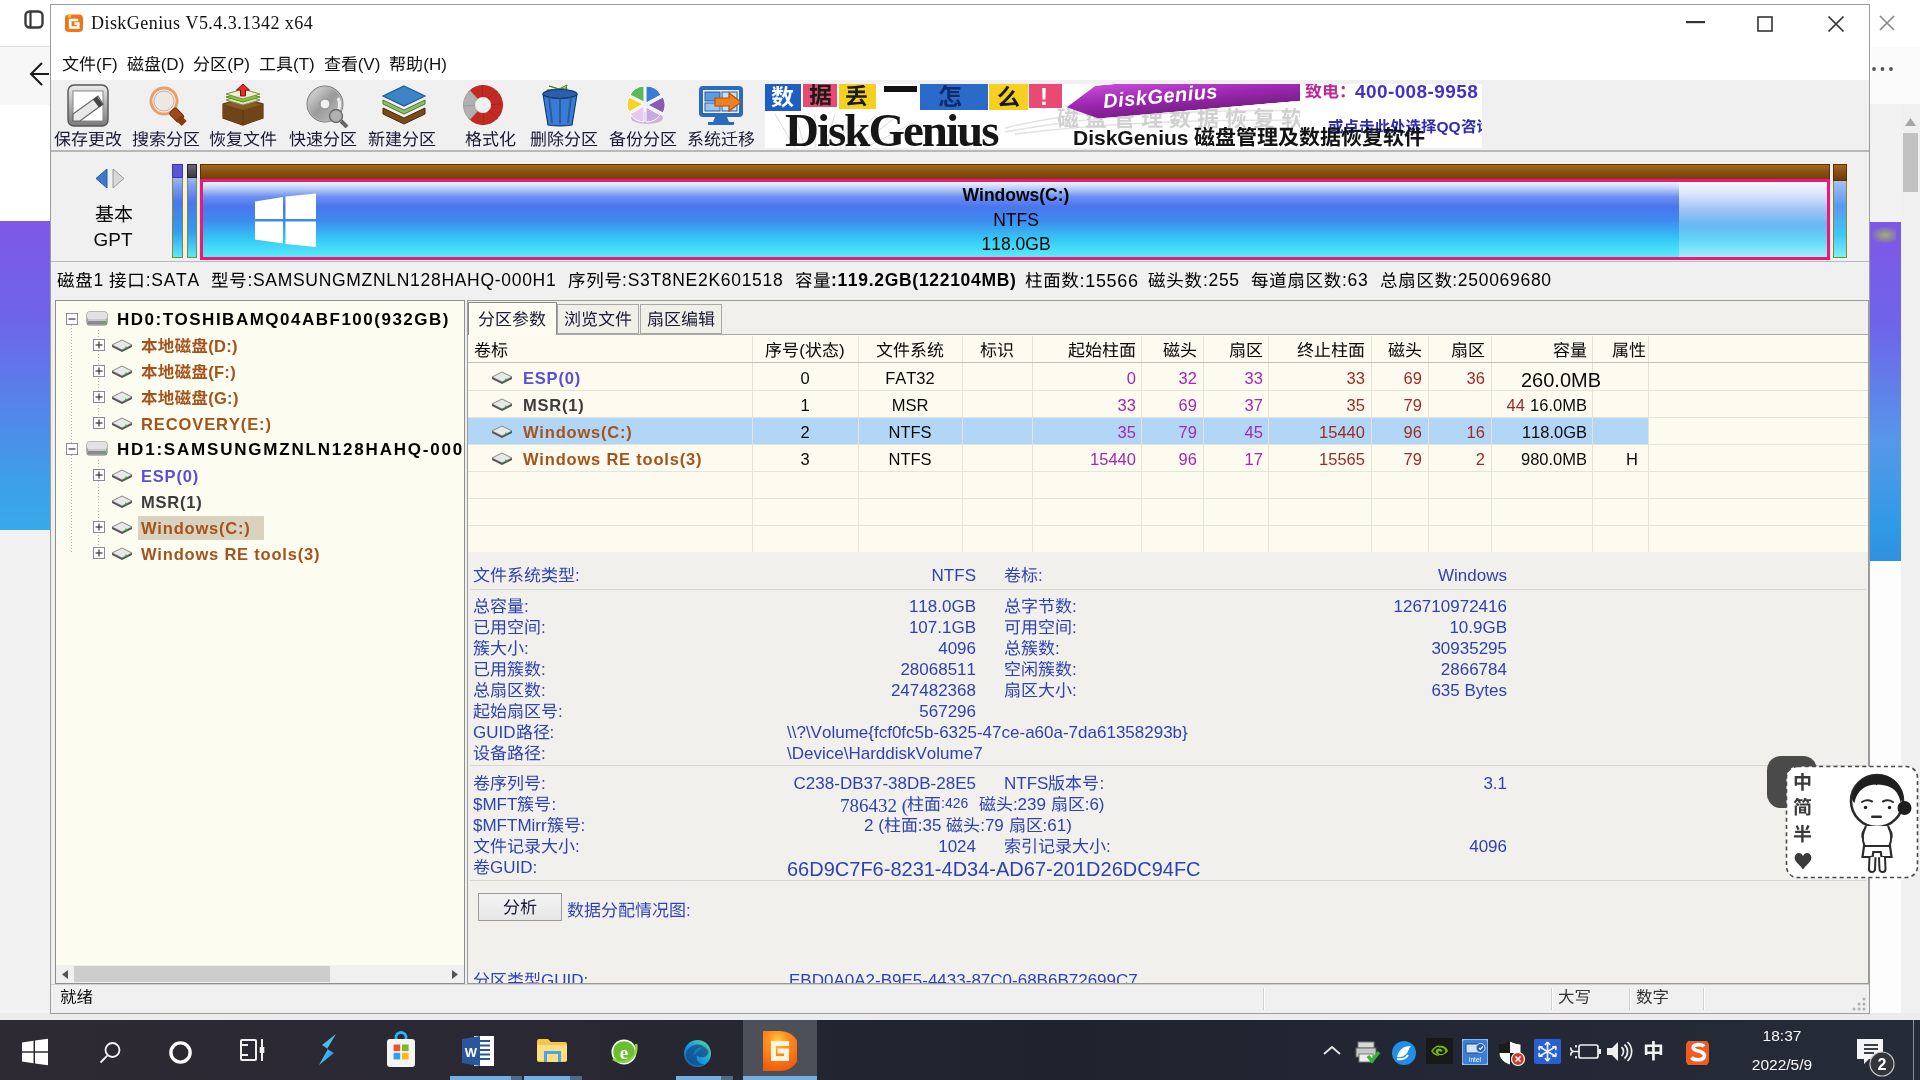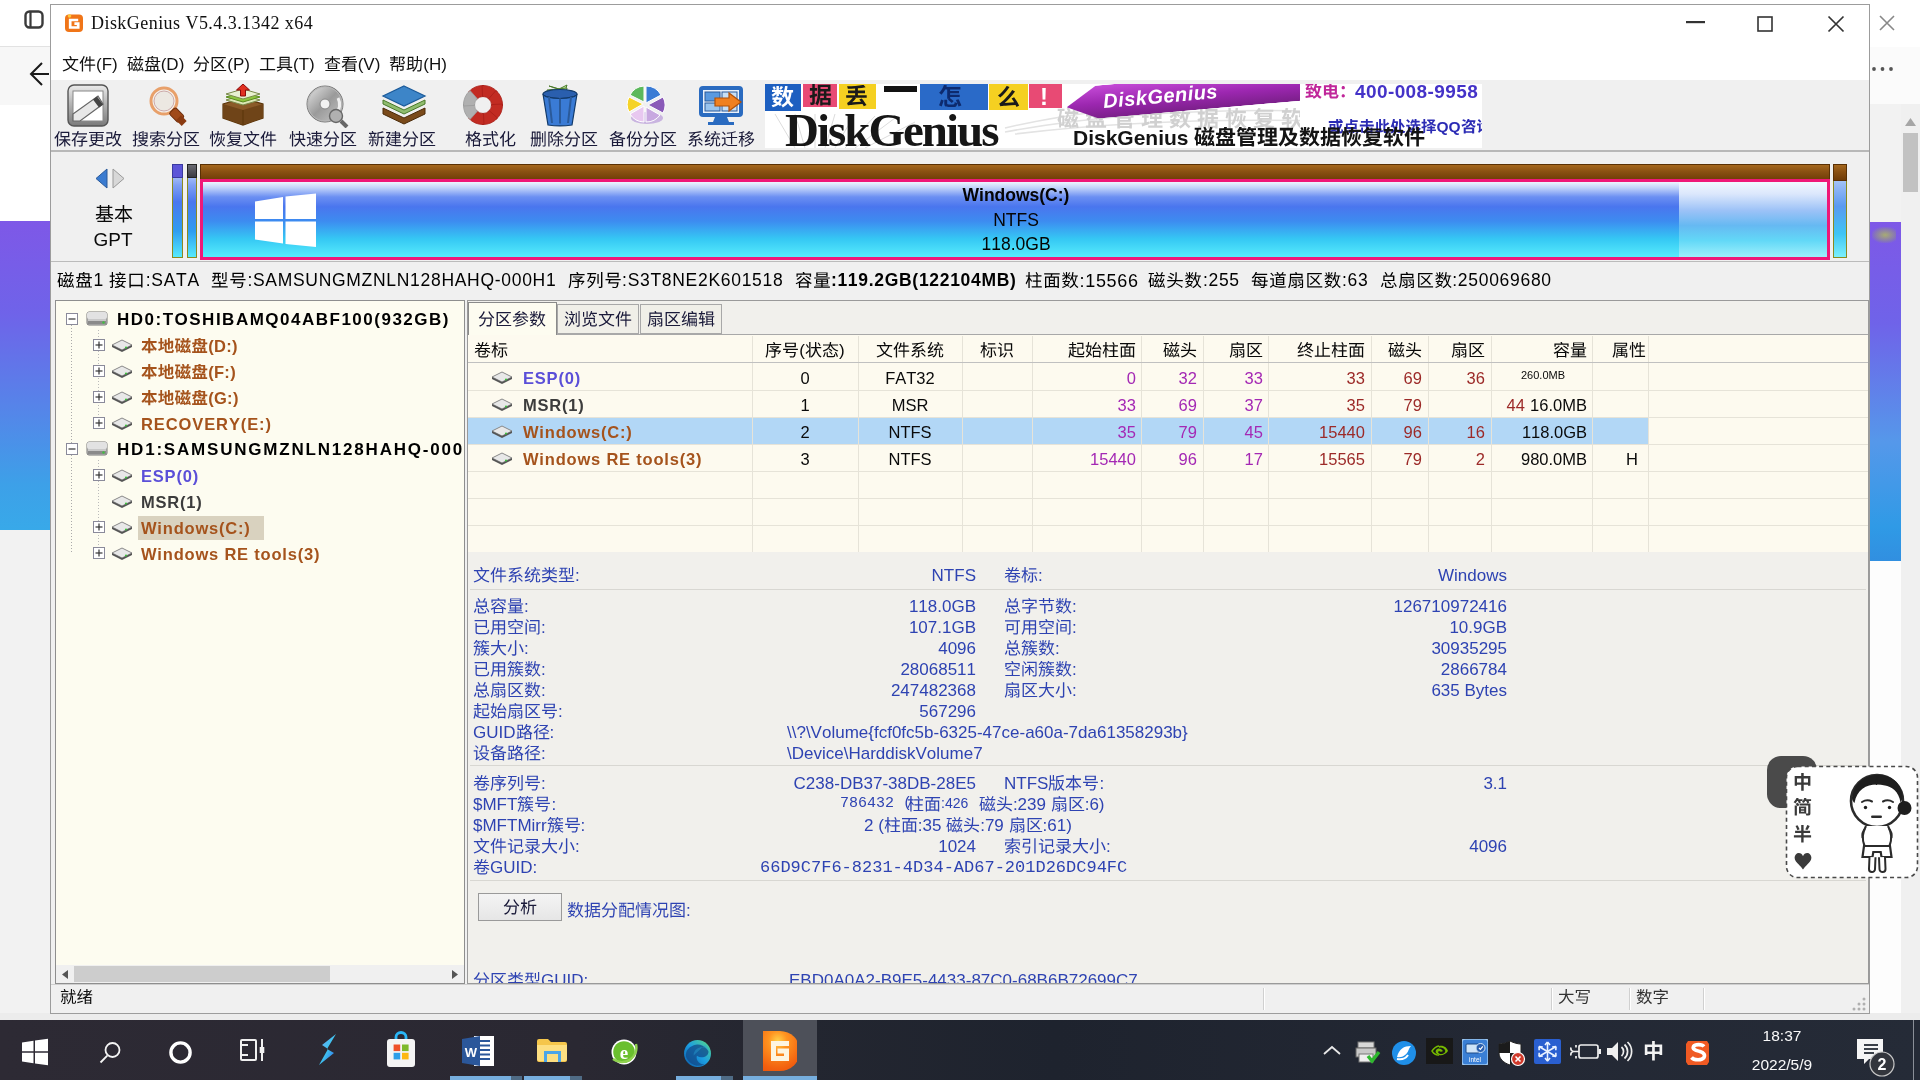--- a/index.html
+++ b/index.html
@@ -683,21 +683,21 @@
   </svg>
 <div class="t" style="left:523px;top:369.5px;font-size:16.5px;font-weight:700;color:#5b4fd8;font-family:'Liberation Sans',sans-serif;letter-spacing:0.8px;">ESP(0)</div>
 <div class="t" style="left:800.4px;top:369.5px;font-size:16.5px;font-weight:400;color:#0a0a0a;font-family:'Liberation Sans',sans-serif;">0</div>
 <div class="t" style="left:885.2px;top:369.5px;font-size:16.5px;font-weight:400;color:#0a0a0a;font-family:'Liberation Sans',sans-serif;">FAT32</div>
 <div class="t" style="left:1126.8px;top:369.5px;font-size:16.5px;font-weight:400;color:#a428b4;font-family:'Liberation Sans',sans-serif;">0</div>
 <div class="t" style="left:1178.6px;top:369.5px;font-size:16.5px;font-weight:400;color:#a428b4;font-family:'Liberation Sans',sans-serif;">32</div>
 <div class="t" style="left:1244.6px;top:369.5px;font-size:16.5px;font-weight:400;color:#a428b4;font-family:'Liberation Sans',sans-serif;">33</div>
 <div class="t" style="left:1346.6px;top:369.5px;font-size:16.5px;font-weight:400;color:#9c2a28;font-family:'Liberation Sans',sans-serif;">33</div>
 <div class="t" style="left:1403.6px;top:369.5px;font-size:16.5px;font-weight:400;color:#9c2a28;font-family:'Liberation Sans',sans-serif;">69</div>
 <div class="t" style="left:1466.6px;top:369.5px;font-size:16.5px;font-weight:400;color:#9c2a28;font-family:'Liberation Sans',sans-serif;">36</div>
-<div class="t" style="left:1521.0px;top:369.5px;font-size:11px;font-weight:400;color:#0a0a0a;font-family:'Liberation Sans',sans-serif;">260.0MB</div>
+<div class="t" style="left:1521.0px;top:369.5px;font-size:20px;font-weight:400;color:#0a0a0a;font-family:'Liberation Sans',sans-serif;">260.0MB</div>
 <svg class="ab" style="left:490px;top:397.0px" width="24" height="14">
 <path d="M2 7 L12 2 L22 7 L12 12 Z" fill="#e8e8e8" stroke="#888"></path>
 <path d="M2 7 L12 12 L22 7 L22 9 L12 14 L2 9 Z" fill="#555"></path>
 <circle cx="16" cy="9.5" r="1.1" fill="#3fbf3f"></circle>
   </svg>
 <div class="t" style="left:523px;top:396.5px;font-size:16.5px;font-weight:700;color:#3c3c3c;font-family:'Liberation Sans',sans-serif;letter-spacing:0.8px;">MSR(1)</div>
 <div class="t" style="left:800.4px;top:396.5px;font-size:16.5px;font-weight:400;color:#0a0a0a;font-family:'Liberation Sans',sans-serif;">1</div>
 <div class="t" style="left:891.7px;top:396.5px;font-size:16.5px;font-weight:400;color:#0a0a0a;font-family:'Liberation Sans',sans-serif;">MSR</div>
 <div class="t" style="left:1117.6px;top:396.5px;font-size:16.5px;font-weight:400;color:#a428b4;font-family:'Liberation Sans',sans-serif;">33</div>
 <div class="t" style="left:1178.6px;top:396.5px;font-size:16.5px;font-weight:400;color:#a428b4;font-family:'Liberation Sans',sans-serif;">69</div>
@@ -824,21 +824,21 @@
 <svg class="ab" style="left:1048.4px;top:774.7px;" width="52" height="19">
     <path d="M1.8 0.3L1.8 7.1C1.8 9.7 1.6 12.7 0.5 14.9C0.8 15.1 1.2 15.5 1.4 15.7C2.4 13.9 2.8 11.7 2.9 9.5L5.3 9.5L5.3 15.6L6.4 15.6L6.4 8.3L2.9 8.3L3 7.1L3 5.8L7.5 5.8L7.5 4.7L6 4.7L6 0L4.8 0L4.8 4.7L3 4.7L3 0.3ZM14.5 6.1C14.1 8.1 13.5 9.7 12.6 11.1C11.8 9.7 11.2 8 10.8 6.1ZM8.2 1.2L8.2 7C8.2 9.6 8.1 12.8 6.7 15C7.1 15.2 7.5 15.5 7.8 15.7C9.2 13.3 9.4 9.9 9.4 7L9.4 6.1L9.8 6.1C10.2 8.4 10.9 10.4 11.9 12.1C11 13.2 9.9 14.1 8.7 14.6C9 14.9 9.3 15.4 9.5 15.7C10.7 15.1 11.7 14.2 12.6 13.2C13.4 14.2 14.4 15.1 15.5 15.7C15.7 15.4 16.1 14.9 16.4 14.7C15.2 14.1 14.2 13.3 13.4 12.2C14.6 10.4 15.4 8.1 15.8 5.1L15.1 4.9L14.9 5L9.4 5L9.4 2.2C11.8 2 14.3 1.7 16.1 1.2L15.3 0.1C13.6 0.6 10.7 1 8.2 1.2ZM24.8 0L24.8 3.6L18.1 3.6L18.1 4.9L23.2 4.9C22 7.8 19.9 10.5 17.6 11.9C17.9 12.2 18.4 12.6 18.6 12.9C21 11.3 23.2 8.2 24.5 4.9L24.8 4.9L24.8 11.2L20.8 11.2L20.8 12.5L24.8 12.5L24.8 15.6L26.2 15.6L26.2 12.5L30.1 12.5L30.1 11.2L26.2 11.2L26.2 4.9L26.4 4.9C27.7 8.2 29.9 11.3 32.4 12.9C32.6 12.5 33.1 12.1 33.4 11.8C31 10.4 28.9 7.8 27.7 4.9L32.9 4.9L32.9 3.6L26.2 3.6L26.2 0ZM38.4 1.8L46.5 1.8L46.5 4.1L38.4 4.1ZM37.1 0.7L37.1 5.3L47.9 5.3L47.9 0.7ZM35.1 6.8L35.1 8L38.6 8C38.2 9 37.8 10.2 37.5 11L46.4 11C46 13 45.7 14 45.3 14.3C45.1 14.4 44.9 14.4 44.5 14.4C44 14.4 42.7 14.4 41.5 14.3C41.8 14.7 42 15.2 42 15.5C43.2 15.6 44.3 15.6 44.9 15.6C45.5 15.6 45.9 15.5 46.3 15.1C47 14.6 47.4 13.3 47.8 10.5C47.8 10.3 47.9 9.9 47.9 9.9L39.4 9.9L40 8L49.9 8L49.9 6.8Z" fill="#2e43b2"></path>
   </svg>
 <div class="t" style="left:1099.4px;top:774.6px;font-size:17px;font-weight:400;color:#2e43b2;font-family:'Liberation Sans',sans-serif;">:</div>
 <div class="t" style="left:1483.4px;top:774.6px;font-size:17px;font-weight:400;color:#2e43b2;font-family:'Liberation Sans',sans-serif;">3.1</div>
 <div class="t" style="left:473px;top:795.6px;font-size:17px;font-weight:400;color:#2e43b2;font-family:'Liberation Sans',sans-serif;">$MFT</div>
 <svg class="ab" style="left:517.4px;top:795.7px;" width="35" height="19">
     <path d="M0.8 5.8L0.8 6.9L2.8 6.9C2.7 10.2 2.4 13.2 0.5 14.9C0.8 15 1.2 15.4 1.4 15.7C2.9 14.3 3.5 12.1 3.8 9.6L5.7 9.6C5.6 12.9 5.5 14.1 5.2 14.4C5.1 14.5 5 14.6 4.8 14.6C4.6 14.6 4.1 14.6 3.5 14.5C3.6 14.8 3.8 15.3 3.8 15.6C4.4 15.6 5 15.6 5.4 15.6C5.8 15.6 6 15.4 6.3 15.1C6.7 14.6 6.8 13.2 6.9 9.1C6.9 8.9 6.9 8.5 6.9 8.5L3.9 8.5L4 6.9L7.4 6.9L7.4 5.8L4.1 5.8L5.2 5.5C5.1 4.9 4.7 4.1 4.3 3.5L3.2 3.8C3.6 4.4 4 5.3 4.1 5.8ZM3.2 -0.1C2.6 1.2 1.7 2.5 0.6 3.4C0.9 3.6 1.4 3.9 1.6 4.1C2.2 3.6 2.7 3 3.2 2.3L4.5 2.3C5 3 5.5 3.8 5.7 4.3L6.8 3.9C6.6 3.5 6.2 2.9 5.8 2.3L8.5 2.3L8.5 1.3L3.8 1.3C4 1 4.2 0.6 4.4 0.2ZM10.1 -0.1C9.6 1.3 8.8 2.5 7.7 3.4C8 3.5 8.6 3.8 8.8 4C9.3 3.6 9.8 3 10.2 2.3L11.4 2.3C11.9 2.9 12.5 3.7 12.7 4.2L13.8 3.8C13.6 3.3 13.2 2.8 12.8 2.3L16 2.3L16 1.3L10.8 1.3C11 1 11.2 0.6 11.3 0.2ZM9.9 6.6C9.5 7.8 8.8 9 8 9.9C8.3 10 8.7 10.4 8.9 10.5C9.3 10.1 9.6 9.6 10 9L11.3 9L11.3 10.4L11.3 10.7L7.7 10.7L7.7 11.7L11.1 11.7C10.7 12.8 9.8 14 7.4 14.8C7.7 15 8 15.4 8.2 15.7C10.4 14.8 11.5 13.7 12 12.6C12.8 14.1 14 15.2 15.7 15.7C15.9 15.4 16.2 14.9 16.5 14.7C14.7 14.2 13.5 13.2 12.8 11.7L16 11.7L16 10.7L12.5 10.7L12.5 10.4L12.5 9L15.7 9L15.7 8L10.5 8C10.7 7.6 10.8 7.2 10.9 6.9ZM9.2 3.8C8.8 5.3 7.9 6.7 7 7.7C7.3 7.8 7.7 8.2 8 8.4C8.4 7.8 8.9 7.1 9.3 6.4L16.1 6.4L16.1 5.3L9.9 5.3C10 4.9 10.2 4.5 10.4 4.1ZM21.4 1.8L29.5 1.8L29.5 4.1L21.4 4.1ZM20.1 0.7L20.1 5.3L30.9 5.3L30.9 0.7ZM18.1 6.8L18.1 8L21.6 8C21.2 9 20.8 10.2 20.5 11L29.4 11C29 13 28.7 14 28.3 14.3C28.1 14.4 27.9 14.4 27.5 14.4C27 14.4 25.7 14.4 24.5 14.3C24.8 14.7 25 15.2 25 15.5C26.2 15.6 27.3 15.6 27.9 15.6C28.5 15.6 28.9 15.5 29.3 15.1C30 14.6 30.4 13.3 30.8 10.5C30.8 10.3 30.9 9.9 30.9 9.9L22.4 9.9L23 8L32.9 8L32.9 6.8Z" fill="#2e43b2"></path>
   </svg>
 <div class="t" style="left:551.4px;top:795.6px;font-size:17px;font-weight:400;color:#2e43b2;font-family:'Liberation Sans',sans-serif;">:</div>
-<div class="t" style="left:840px;top:795.6px;font-size:15px;font-weight:400;color:#2e43b2;font-family:Liberation Mono, monospace;">786432 (</div>
+<div class="t" style="left:840px;top:795.6px;font-size:19px;font-weight:400;color:#2e43b2;font-family:Liberation Serif, serif;">786432 (</div>
 <svg class="ab" style="left:907.1px;top:795.7px;" width="35" height="19">
     <path d="M10.3 0.4C10.8 1.3 11.3 2.4 11.5 3.1L12.7 2.7C12.5 2 11.9 0.9 11.4 0ZM3.3 0L3.3 3.3L0.9 3.3L0.9 4.5L3.3 4.5C2.8 6.8 1.7 9.5 0.6 10.9C0.8 11.2 1.1 11.8 1.3 12.2C2 11.1 2.8 9.3 3.3 7.5L3.3 15.6L4.6 15.6L4.6 7C5.2 7.9 5.8 9 6.1 9.6L6.9 8.6C6.6 8.1 5.2 6.2 4.6 5.4L4.6 4.5L6.7 4.5L6.7 3.3L4.6 3.3L4.6 0ZM7.4 8.3L7.4 9.5L10.9 9.5L10.9 13.9L6.5 13.9L6.5 15.1L16.3 15.1L16.3 13.9L12.3 13.9L12.3 9.5L15.6 9.5L15.6 8.3L12.3 8.3L12.3 4.4L16 4.4L16 3.2L7.1 3.2L7.1 4.4L10.9 4.4L10.9 8.3ZM23.6 8.6L27.2 8.6L27.2 10.5L23.6 10.5ZM23.6 7.6L23.6 5.7L27.2 5.7L27.2 7.6ZM23.6 11.6L27.2 11.6L27.2 13.5L23.6 13.5ZM18 1.1L18 2.3L24.5 2.3C24.4 3 24.2 3.8 24.1 4.5L18.8 4.5L18.8 15.6L20 15.6L20 14.7L30.9 14.7L30.9 15.6L32.2 15.6L32.2 4.5L25.4 4.5L26 2.3L33.1 2.3L33.1 1.1ZM20 13.5L20 5.7L22.4 5.7L22.4 13.5ZM30.9 13.5L28.4 13.5L28.4 5.7L30.9 5.7Z" fill="#2e43b2"></path>
   </svg>
 <div class="t" style="left:941.1px;top:795.6px;font-size:14px;font-weight:400;color:#2e43b2;font-family:'Liberation Sans',sans-serif;">:426 </div>
 <svg class="ab" style="left:978.9px;top:795.7px;" width="35" height="19">
     <path d="M0.7 1L0.7 2L2.6 2C2.2 4.9 1.6 7.6 0.4 9.5C0.6 9.7 1 10.4 1 10.6C1.3 10.2 1.6 9.7 1.9 9.1L1.9 14.9L2.9 14.9L2.9 13.5L5.6 13.5L5.6 6.1L2.9 6.1C3.2 4.8 3.5 3.4 3.7 2L5.8 2L5.8 1ZM2.9 7.1L4.5 7.1L4.5 12.4L2.9 12.4ZM13.4 0C13.1 0.9 12.5 2.2 12 3.1L9.1 3.1L10.1 2.6C9.8 1.9 9.2 0.8 8.7 0.1L7.7 0.5C8.2 1.3 8.7 2.3 9 3.1L6.1 3.1L6.1 4.2L16.3 4.2L16.3 3.1L13.2 3.1C13.7 2.3 14.2 1.3 14.6 0.4ZM6 14.9C6.3 14.8 6.8 14.6 9.8 14.2C9.9 14.6 10 15 10 15.4L10.9 15.2C10.8 14.1 10.4 12.4 9.9 11.1L9 11.3C9.2 11.9 9.4 12.5 9.6 13.2L7.3 13.5C8.6 11.6 10 9.2 11 6.8L9.9 6.4C9.7 7 9.4 7.7 9.1 8.4L7.3 8.5C8 7.5 8.6 6.1 9.1 4.9L8 4.4C7.6 5.9 6.8 7.6 6.5 8C6.3 8.4 6.1 8.7 5.8 8.8C6 9 6.2 9.6 6.2 9.8C6.5 9.7 6.8 9.6 8.6 9.5C7.8 10.9 7.1 12.1 6.8 12.5C6.3 13.2 6 13.8 5.6 13.8C5.8 14.1 6 14.7 6 14.9ZM11.2 14.9C11.5 14.7 12 14.6 15.2 14.1C15.4 14.6 15.5 15 15.5 15.3L16.5 15.1C16.3 14 15.8 12.3 15.2 11L14.3 11.3C14.5 11.8 14.8 12.5 15 13.1L12.5 13.5C13.7 11.6 15 9.1 15.9 6.7L14.8 6.3C14.6 7 14.3 7.7 14 8.4L12.2 8.5C12.8 7.5 13.4 6.1 13.8 4.8L12.7 4.4C12.4 5.9 11.6 7.5 11.4 7.9C11.2 8.3 11 8.6 10.8 8.7C10.9 9 11.1 9.6 11.2 9.8C11.4 9.7 11.7 9.6 13.5 9.4C12.9 10.8 12.2 12 12 12.4C11.5 13.2 11.2 13.7 10.8 13.8C11 14.1 11.2 14.6 11.2 14.9L11.2 14.8ZM26.1 11.5C28.4 12.6 30.8 14.1 32.2 15.4L33 14.4C31.6 13.2 29.2 11.7 26.8 10.6ZM20.3 1.7C21.6 2.2 23.3 3.1 24.1 3.8L24.9 2.7C24 2.1 22.3 1.2 21 0.8ZM18.7 4.8C20.1 5.3 21.8 6.3 22.6 7L23.4 5.9C22.6 5.3 20.9 4.4 19.5 3.9ZM18 7.8L18 9L25.2 9C24.3 11.6 22.3 13.4 18 14.5C18.2 14.8 18.6 15.3 18.7 15.6C23.5 14.3 25.6 12.1 26.6 9L33.1 9L33.1 7.8L26.9 7.8C27.3 5.6 27.3 3 27.3 0.2L26 0.2C26 3.1 26 5.7 25.5 7.8Z" fill="#2e43b2"></path>
   </svg>
 <div class="t" style="left:1012.9px;top:795.6px;font-size:17px;font-weight:400;color:#2e43b2;font-family:'Liberation Sans',sans-serif;">:239 </div>
 <svg class="ab" style="left:1050.7px;top:795.7px;" width="35" height="19">
     <path d="M4.5 9.2C5.1 9.9 5.8 10.9 6.2 11.5L7.2 10.9C6.8 10.4 6 9.4 5.4 8.8ZM10.4 9.2C11 9.9 11.8 10.8 12.2 11.4L13.1 10.8C12.7 10.3 11.9 9.4 11.3 8.7ZM3.6 13L4 14C5.1 13.6 6.5 13 7.9 12.4L7.9 14.3C7.9 14.5 7.8 14.6 7.6 14.6C7.4 14.6 6.7 14.6 6 14.6C6.1 14.9 6.3 15.3 6.3 15.6C7.4 15.6 8.1 15.6 8.5 15.4C8.9 15.2 9.1 14.9 9.1 14.3L9.1 7.2L4.1 7.2L4.1 8.2L7.9 8.2L7.9 11.4C6.3 12 4.7 12.6 3.6 13ZM9.6 12.9L10.1 14L14.1 12.3L14.1 14.3C14.1 14.5 14 14.6 13.8 14.6C13.6 14.6 12.9 14.6 12 14.6C12.2 14.8 12.4 15.3 12.4 15.6C13.5 15.6 14.3 15.6 14.7 15.4C15.2 15.2 15.3 14.9 15.3 14.3L15.3 7.2L9.8 7.2L9.8 8.2L14.1 8.2L14.1 11.2C12.4 11.9 10.8 12.5 9.6 12.9ZM7.4 0.4C7.6 0.7 7.8 1.2 8 1.6L2.4 1.6L2.4 5.7C2.4 8.4 2.2 12.3 0.7 15.1C1 15.2 1.5 15.5 1.8 15.7C3.3 12.9 3.6 8.9 3.6 6L14.8 6L14.8 1.6L9.5 1.6C9.2 1.1 8.9 0.5 8.6 -0.1ZM3.6 2.8L13.5 2.8L13.5 4.9L3.6 4.9ZM32.8 0.9L18.6 0.9L18.6 15.1L33.2 15.1L33.2 13.9L19.9 13.9L19.9 2.2L32.8 2.2ZM21.4 4.3C22.7 5.4 24.2 6.7 25.6 8C24.1 9.5 22.5 10.8 20.8 11.7C21.1 12 21.6 12.5 21.9 12.7C23.5 11.7 25 10.4 26.5 8.9C28 10.3 29.3 11.6 30.1 12.7L31.2 11.8C30.2 10.7 28.9 9.3 27.4 7.9C28.6 6.5 29.7 5 30.6 3.5L29.4 3C28.6 4.4 27.6 5.8 26.4 7.1C25.1 5.8 23.6 4.6 22.3 3.6Z" fill="#2e43b2"></path>
@@ -869,21 +869,21 @@
 <div class="t" style="left:938.2px;top:837.6px;font-size:17px;font-weight:400;color:#2e43b2;font-family:'Liberation Sans',sans-serif;">1024</div>
 <svg class="ab" style="left:1004px;top:837.7px;" width="103" height="19">
     <path d="M10.8 12.5C12.2 13.3 14 14.5 14.9 15.3L15.9 14.5C15 13.7 13.1 12.6 11.7 11.9ZM4.9 12C4 12.9 2.4 13.8 1 14.5C1.3 14.7 1.8 15.1 2 15.3C3.4 14.6 5 13.5 6.1 12.4ZM3.3 8.9C3.6 8.7 4 8.7 7.2 8.5C5.8 9.1 4.6 9.7 4 9.9C3 10.3 2.3 10.5 1.7 10.6C1.9 10.9 2 11.5 2.1 11.7C2.5 11.5 3.2 11.5 8.1 11.1L8.1 14.1C8.1 14.3 8.1 14.4 7.8 14.4C7.5 14.4 6.6 14.4 5.6 14.4C5.8 14.7 6 15.2 6 15.6C7.3 15.6 8.1 15.6 8.7 15.4C9.2 15.2 9.4 14.8 9.4 14.1L9.4 11.1L13.5 10.8C14 11.3 14.4 11.8 14.7 12.1L15.7 11.5C14.9 10.5 13.4 9.1 12.2 8.1L11.3 8.7C11.7 9.1 12.2 9.5 12.7 9.9L5.3 10.3C7.7 9.4 10.1 8.3 12.4 6.9L11.4 6.1C10.7 6.6 9.9 7.1 9 7.5L5.3 7.7C6.4 7.2 7.6 6.5 8.7 5.7L8.2 5.3L14.7 5.3L14.7 7.4L15.9 7.4L15.9 4.2L9.2 4.2L9.2 2.6L15.7 2.6L15.7 1.5L9.2 1.5L9.2 0L7.8 0L7.8 1.5L1.3 1.5L1.3 2.6L7.8 2.6L7.8 4.2L1.1 4.2L1.1 7.4L2.3 7.4L2.3 5.3L7.4 5.3C6.2 6.2 4.7 7.1 4.2 7.3C3.7 7.5 3.3 7.7 3 7.7C3.1 8 3.2 8.6 3.3 8.9ZM30.3 0.2L30.3 15.6L31.6 15.6L31.6 0.2ZM19.4 4.6C19.2 6.2 18.8 8.3 18.5 9.6L24.9 9.6C24.7 12.5 24.4 13.8 24 14.1C23.8 14.2 23.6 14.3 23.3 14.3C22.9 14.3 21.7 14.3 20.6 14.2C20.9 14.5 21 15.1 21.1 15.5C22.2 15.5 23.2 15.6 23.8 15.5C24.4 15.5 24.8 15.4 25.1 15C25.7 14.4 26 12.9 26.3 9C26.3 8.9 26.3 8.4 26.3 8.4L20.1 8.4C20.2 7.6 20.4 6.7 20.5 5.8L26.2 5.8L26.2 0.7L18.8 0.7L18.8 1.9L25 1.9L25 4.6ZM36.1 1.2C37 2 38.2 3.2 38.8 3.9L39.7 3C39.1 2.3 37.9 1.2 37 0.4ZM37.4 15.3L37.4 15.3C37.6 15 38.1 14.6 40.9 12.6C40.8 12.4 40.6 11.8 40.5 11.5L38.8 12.7L38.8 5.3L34.8 5.3L34.8 6.6L37.5 6.6L37.5 12.7C37.5 13.5 37 14.1 36.7 14.3C36.9 14.6 37.3 15 37.4 15.3ZM41.1 1.2L41.1 2.5L47.9 2.5L47.9 6.8L41.4 6.8L41.4 13.3C41.4 15 42.1 15.4 44 15.4C44.4 15.4 47.4 15.4 47.9 15.4C49.7 15.4 50.2 14.6 50.4 11.8C50 11.8 49.4 11.5 49.1 11.3C49 13.7 48.9 14.2 47.8 14.2C47.1 14.2 44.6 14.2 44 14.2C43 14.2 42.8 14 42.8 13.3L42.8 8L47.9 8L47.9 8.9L49.1 8.9L49.1 1.2ZM53.3 8.9C54.4 9.5 55.7 10.5 56.4 11.1L57.3 10.2C56.6 9.6 55.2 8.7 54.1 8.1ZM53.3 1L53.3 2.1L63.6 2.1L63.5 3.7L53.8 3.7L53.8 4.9L63.4 4.9L63.3 6.4L52.1 6.4L52.1 7.6L58.8 7.6L58.8 10.7C56.4 11.7 53.8 12.7 52.2 13.4L52.8 14.5C54.5 13.8 56.7 12.8 58.8 11.9L58.8 14.2C58.8 14.5 58.8 14.6 58.5 14.6C58.2 14.6 57.3 14.6 56.3 14.6C56.4 14.9 56.6 15.4 56.7 15.7C58 15.7 58.9 15.7 59.4 15.5C60 15.3 60.1 15 60.1 14.3L60.1 10.3C61.6 12.5 63.7 14.1 66.4 15C66.5 14.6 66.9 14.1 67.2 13.9C65.4 13.4 63.8 12.5 62.5 11.3C63.6 10.6 64.8 9.7 65.9 8.8L64.8 8C64 8.8 62.7 9.8 61.7 10.5C61.1 9.8 60.5 8.9 60.1 8.1L60.1 7.6L67 7.6L67 6.4L64.7 6.4C64.8 4.7 64.9 2.6 65 1L64 0.9L63.8 1ZM75.8 0C75.8 1.4 75.8 3.1 75.6 4.9L69.1 4.9L69.1 6.2L75.4 6.2C74.7 9.4 73 12.7 68.7 14.6C69.1 14.8 69.5 15.3 69.7 15.6C73.8 13.7 75.7 10.4 76.5 7.2C77.8 11 80 14 83.3 15.6C83.6 15.2 84 14.7 84.3 14.4C81 13 78.8 9.9 77.6 6.2L84 6.2L84 4.9L76.9 4.9C77.2 3.1 77.2 1.4 77.2 0ZM92.9 0.2L92.9 13.9C92.9 14.2 92.8 14.3 92.4 14.3C92.1 14.3 90.8 14.4 89.6 14.3C89.8 14.7 90 15.3 90.1 15.6C91.7 15.7 92.8 15.6 93.4 15.4C94 15.2 94.3 14.8 94.3 13.9L94.3 0.2ZM97 4.6C98.4 7 99.8 10.2 100.2 12.2L101.6 11.7C101.2 9.6 99.7 6.5 98.2 4.1ZM88.4 4.2C88 6.5 87.1 9.5 85.5 11.3C85.9 11.4 86.5 11.7 86.8 11.9C88.3 10 89.3 7 89.9 4.5Z" fill="#2e43b2"></path>
   </svg>
 <div class="t" style="left:1106.0px;top:837.6px;font-size:17px;font-weight:400;color:#2e43b2;font-family:'Liberation Sans',sans-serif;">:</div>
 <div class="t" style="left:1469.2px;top:837.6px;font-size:17px;font-weight:400;color:#2e43b2;font-family:'Liberation Sans',sans-serif;">4096</div>
 <svg class="ab" style="left:473px;top:858.7px;" width="18" height="19">
     <path d="M5.1 8.8L4.8 8.8C5.4 8.2 6 7.6 6.5 7L10.4 7C10.8 7.6 11.3 8.2 11.9 8.8ZM12.4 0.4C12.1 1.1 11.4 2.2 10.9 2.9L8.8 2.9C9.1 2 9.4 1 9.5 0.1L8.2 -0.1C8.1 0.9 7.8 1.9 7.4 2.9L5.3 2.9L6.1 2.4C5.8 1.9 5.1 1 4.6 0.4L3.6 0.9C4.1 1.5 4.7 2.3 4.9 2.9L2.1 2.9L2.1 4L6.9 4C6.6 4.7 6.2 5.3 5.8 5.9L1.1 5.9L1.1 7L4.8 7C3.7 8.2 2.3 9.2 0.6 9.9C0.9 10.1 1.2 10.6 1.4 10.9C2.5 10.4 3.5 9.8 4.4 9.1L4.4 13.5C4.4 15.1 5 15.4 7.2 15.4C7.6 15.4 11.4 15.4 11.9 15.4C13.8 15.4 14.2 14.9 14.4 12.6C14.1 12.5 13.5 12.4 13.2 12.2C13.1 14 13 14.3 11.8 14.3C11 14.3 7.8 14.3 7.2 14.3C5.8 14.3 5.6 14.1 5.6 13.5L5.6 9.9L10.7 9.9C10.6 11 10.5 11.5 10.3 11.6C10.2 11.7 10.1 11.8 9.8 11.8C9.5 11.8 8.6 11.8 7.8 11.7C8 12 8.1 12.4 8.1 12.7C9 12.8 9.9 12.8 10.3 12.7C10.8 12.7 11.1 12.6 11.4 12.3C11.7 12 11.9 11.2 12 9.3L12.1 8.9C13.1 9.8 14.4 10.5 15.7 11C15.9 10.6 16.3 10.2 16.6 9.9C14.7 9.4 13 8.3 11.8 7L16 7L16 5.9L7.3 5.9C7.7 5.3 8 4.7 8.3 4L14.8 4L14.8 2.9L12.2 2.9C12.6 2.3 13.2 1.5 13.6 0.8Z" fill="#2e43b2"></path>
   </svg>
 <div class="t" style="left:490.0px;top:858.6px;font-size:17px;font-weight:400;color:#2e43b2;font-family:'Liberation Sans',sans-serif;">GUID:</div>
-<div class="t" style="left:760px;top:858.6px;font-size:17px;font-weight:400;color:#2e43b2;font-family:Liberation Mono, monospace;">66D9C7F6-8231-4D34-AD67-201D26DC94FC</div>
+<div class="t" style="left:787px;top:858.6px;font-size:20px;font-weight:400;color:#2e43b2;font-family:Liberation Sans, sans-serif;">66D9C7F6-8231-4D34-AD67-201D26DC94FC</div>
 <div class="ab" style="left:470px;top:880px;width:1396px;height:1px;background:#d8d7d2"></div>
 <div class="ab" style="left:478px;top:893px;width:84px;height:28px;background:linear-gradient(180deg,#f4f4f4,#e6e6e6);border:1px solid #9a9a9a"></div>
 <svg class="ab" style="left:503.0px;top:898.7px;" width="35" height="19">
     <path d="M11.4 0.3L10.3 0.8C11.5 3.3 13.5 6.1 15.3 7.6C15.6 7.3 16 6.8 16.3 6.5C14.6 5.2 12.5 2.6 11.4 0.3ZM5.5 0.3C4.5 2.9 2.8 5.3 0.7 6.8C1.1 7 1.6 7.5 1.8 7.8C2.3 7.4 2.7 7 3.2 6.5L3.2 7.7L6.5 7.7C6.1 10.6 5.1 13.3 1.1 14.6C1.4 14.9 1.7 15.4 1.9 15.7C6.2 14.1 7.3 11 7.8 7.7L12.4 7.7C12.2 11.9 12 13.6 11.6 14C11.4 14.2 11.2 14.2 10.8 14.2C10.4 14.2 9.4 14.2 8.3 14.1C8.5 14.5 8.7 15 8.7 15.4C9.8 15.5 10.8 15.5 11.4 15.5C12 15.4 12.4 15.3 12.7 14.9C13.3 14.2 13.5 12.3 13.8 7C13.8 6.9 13.8 6.4 13.8 6.4L3.3 6.4C4.7 4.9 6 2.9 6.9 0.7ZM25.2 1.9L25.2 7.1C25.2 9.5 25 12.7 23.5 15C23.8 15.1 24.3 15.4 24.5 15.6C26.2 13.2 26.4 9.7 26.4 7.1L26.4 7L29.5 7L29.5 15.6L30.8 15.6L30.8 7L33.3 7L33.3 5.8L26.4 5.8L26.4 2.8C28.5 2.4 30.7 1.8 32.3 1.2L31.2 0.2C29.8 0.8 27.4 1.5 25.2 1.9ZM20.6 0L20.6 3.6L18 3.6L18 4.9L20.4 4.9C19.9 7.2 18.7 9.9 17.5 11.3C17.8 11.6 18.1 12.1 18.2 12.5C19.1 11.3 19.9 9.5 20.6 7.6L20.6 15.6L21.8 15.6L21.8 7.3C22.4 8.2 23.1 9.3 23.3 9.9L24.2 8.9C23.8 8.4 22.4 6.5 21.8 5.7L21.8 4.9L24.3 4.9L24.3 3.6L21.8 3.6L21.8 0Z" fill="#1b1b3a"></path>
   </svg>
 <svg class="ab" style="left:567px;top:901.7px;" width="120" height="19">
     <path d="M7.5 0.3C7.2 1 6.7 2 6.3 2.6L7.1 3C7.5 2.4 8.1 1.6 8.6 0.8ZM1.5 0.8C1.9 1.5 2.4 2.4 2.6 3L3.5 2.6C3.4 2 2.9 1.1 2.4 0.4ZM7 9.9C6.6 10.7 6 11.5 5.4 12.1C4.7 11.8 4.1 11.5 3.5 11.2C3.7 10.8 4 10.4 4.2 9.9ZM1.9 11.7C2.7 12 3.6 12.4 4.5 12.9C3.4 13.7 2.1 14.2 0.7 14.5C0.9 14.8 1.2 15.2 1.3 15.5C2.9 15.1 4.3 14.4 5.5 13.4C6.1 13.8 6.6 14.1 7 14.4L7.8 13.5C7.4 13.3 6.9 13 6.4 12.7C7.3 11.7 8 10.5 8.4 9L7.7 8.7L7.5 8.8L4.7 8.8L5.1 7.9L4 7.7C3.8 8 3.7 8.4 3.5 8.8L1.2 8.8L1.2 9.9L3 9.9C2.6 10.5 2.2 11.2 1.9 11.7ZM4.4 0L4.4 3.2L0.9 3.2L0.9 4.2L4 4.2C3.2 5.3 1.9 6.4 0.7 6.9C0.9 7.1 1.2 7.6 1.4 7.9C2.4 7.3 3.5 6.3 4.4 5.3L4.4 7.4L5.6 7.4L5.6 5.1C6.4 5.7 7.4 6.5 7.8 6.9L8.6 6C8.1 5.7 6.6 4.7 5.8 4.2L9 4.2L9 3.2L5.6 3.2L5.6 0ZM10.7 0.1C10.3 3.1 9.5 6 8.2 7.8C8.4 7.9 8.9 8.3 9.1 8.6C9.6 7.9 10 7.2 10.3 6.3C10.7 8 11.2 9.6 11.8 10.9C10.8 12.5 9.5 13.8 7.7 14.7C7.9 14.9 8.3 15.4 8.4 15.7C10.1 14.8 11.4 13.6 12.4 12.1C13.3 13.5 14.3 14.7 15.7 15.5C15.9 15.2 16.2 14.7 16.5 14.5C15.1 13.7 14 12.5 13.1 10.9C14 9.2 14.6 7 15 4.5L16.1 4.5L16.1 3.3L11.3 3.3C11.5 2.3 11.7 1.3 11.9 0.3ZM13.8 4.5C13.5 6.4 13.1 8.1 12.5 9.6C11.8 8.1 11.3 6.3 11 4.5ZM25.2 10.2L25.2 15.7L26.4 15.7L26.4 15L31.6 15L31.6 15.6L32.8 15.6L32.8 10.2L29.5 10.2L29.5 8.1L33.3 8.1L33.3 7L29.5 7L29.5 5.2L32.7 5.2L32.7 0.7L23.7 0.7L23.7 5.9C23.7 8.6 23.6 12.3 21.8 14.9C22.1 15 22.6 15.4 22.8 15.6C24.3 13.5 24.7 10.7 24.9 8.1L28.3 8.1L28.3 10.2ZM25 1.9L31.5 1.9L31.5 4L25 4ZM25 5.2L28.3 5.2L28.3 7L24.9 7L25 5.9ZM26.4 13.9L26.4 11.3L31.6 11.3L31.6 13.9ZM19.8 0L19.8 3.4L17.7 3.4L17.7 4.6L19.8 4.6L19.8 8.3C19 8.6 18.1 8.9 17.5 9L17.8 10.3L19.8 9.6L19.8 14C19.8 14.3 19.8 14.3 19.6 14.3C19.3 14.4 18.7 14.4 18 14.3C18.1 14.7 18.3 15.2 18.3 15.5C19.4 15.5 20 15.5 20.5 15.3C20.9 15.1 21 14.7 21 14L21 9.2L23 8.6L22.8 7.4L21 8L21 4.6L22.9 4.6L22.9 3.4L21 3.4L21 0ZM45.4 0.3L44.3 0.8C45.5 3.3 47.5 6.1 49.3 7.6C49.6 7.3 50 6.8 50.3 6.5C48.6 5.2 46.5 2.6 45.4 0.3ZM39.5 0.3C38.5 2.9 36.8 5.3 34.7 6.8C35.1 7 35.6 7.5 35.8 7.8C36.3 7.4 36.7 7 37.2 6.5L37.2 7.7L40.5 7.7C40.1 10.6 39.1 13.3 35.1 14.6C35.4 14.9 35.7 15.4 35.9 15.7C40.2 14.1 41.3 11 41.8 7.7L46.4 7.7C46.2 11.9 46 13.6 45.6 14C45.4 14.2 45.2 14.2 44.8 14.2C44.4 14.2 43.4 14.2 42.3 14.1C42.5 14.5 42.7 15 42.7 15.4C43.8 15.5 44.8 15.5 45.4 15.5C46 15.4 46.4 15.3 46.7 14.9C47.3 14.2 47.5 12.3 47.8 7C47.8 6.9 47.8 6.4 47.8 6.4L37.3 6.4C38.7 4.9 40 2.9 40.9 0.7ZM60.4 0.8L60.4 2L65.6 2L65.6 6.1L60.5 6.1L60.5 13.5C60.5 15.1 60.9 15.5 62.5 15.5C62.8 15.5 65 15.5 65.4 15.5C66.9 15.5 67.3 14.7 67.5 11.9C67.1 11.8 66.6 11.6 66.3 11.4C66.2 13.8 66.1 14.3 65.3 14.3C64.8 14.3 63 14.3 62.7 14.3C61.9 14.3 61.7 14.1 61.7 13.5L61.7 7.3L65.6 7.3L65.6 8.5L66.8 8.5L66.8 0.8ZM53.4 11.6L58.1 11.6L58.1 13.4L53.4 13.4ZM53.4 10.6L53.4 4.9L54.6 4.9L54.6 6.2C54.6 7.1 54.4 8.2 53.4 9.1C53.6 9.2 53.9 9.5 54 9.6C55.1 8.6 55.3 7.3 55.3 6.2L55.3 4.9L56.3 4.9L56.3 8.1C56.3 8.9 56.5 9.1 57.1 9.1C57.3 9.1 57.8 9.1 58 9.1L58.1 9.1L58.1 10.6ZM52 0.7L52 1.8L54.4 1.8L54.4 3.8L52.4 3.8L52.4 15.6L53.4 15.6L53.4 14.4L58.1 14.4L58.1 15.3L59.2 15.3L59.2 3.8L57.3 3.8L57.3 1.8L59.6 1.8L59.6 0.7ZM55.3 3.8L55.3 1.8L56.3 1.8L56.3 3.8ZM57 4.9L58.1 4.9L58.1 8.3L58.1 8.3C58.1 8.3 58 8.3 57.8 8.3C57.7 8.3 57.3 8.3 57.2 8.3C57 8.3 57 8.3 57 8.1ZM70.6 0L70.6 15.6L71.7 15.6L71.7 0ZM69.2 3.3C69.1 4.6 68.9 6.5 68.5 7.6L69.5 8C69.9 6.7 70.1 4.7 70.2 3.4ZM71.9 2.8C72.2 3.6 72.6 4.7 72.8 5.3L73.7 4.9C73.5 4.3 73.1 3.3 72.7 2.5ZM75.6 10.7L81.7 10.7L81.7 12L75.6 12ZM75.6 9.7L75.6 8.5L81.7 8.5L81.7 9.7ZM78 0L78 1.3L73.7 1.3L73.7 2.3L78 2.3L78 3.4L74.1 3.4L74.1 4.3L78 4.3L78 5.5L73.2 5.5L73.2 6.5L84.3 6.5L84.3 5.5L79.3 5.5L79.3 4.3L83.4 4.3L83.4 3.4L79.3 3.4L79.3 2.3L83.8 2.3L83.8 1.3L79.3 1.3L79.3 0ZM74.4 7.5L74.4 15.6L75.6 15.6L75.6 13L81.7 13L81.7 14.2C81.7 14.4 81.7 14.5 81.4 14.5C81.2 14.5 80.4 14.5 79.5 14.5C79.7 14.8 79.8 15.2 79.9 15.6C81.1 15.6 81.9 15.6 82.3 15.4C82.8 15.2 82.9 14.8 82.9 14.2L82.9 7.5ZM86.2 1.8C87.3 2.7 88.5 3.9 89.1 4.8L90 3.8C89.4 3 88.2 1.8 87.1 1ZM85.7 12.8L86.7 13.7C87.7 12.1 89 9.9 89.9 8.1L89.1 7.2C88 9.2 86.6 11.4 85.7 12.8ZM92.5 2L99 2L99 6.6L92.5 6.6ZM91.2 0.8L91.2 7.9L93.2 7.9C93 11.3 92.4 13.5 89.1 14.6C89.4 14.9 89.8 15.3 89.9 15.6C93.5 14.3 94.2 11.7 94.5 7.9L96.5 7.9L96.5 13.7C96.5 15 96.8 15.4 98.1 15.4C98.4 15.4 99.6 15.4 99.9 15.4C101 15.4 101.3 14.7 101.5 12.1C101.1 12 100.6 11.8 100.3 11.6C100.3 13.9 100.2 14.2 99.7 14.2C99.5 14.2 98.5 14.2 98.3 14.2C97.8 14.2 97.7 14.1 97.7 13.6L97.7 7.9L100.2 7.9L100.2 0.8ZM108.4 9.5C109.7 9.8 111.5 10.4 112.4 10.9L112.9 10C112 9.6 110.3 9 108.9 8.8ZM106.7 11.7C109 12 112 12.7 113.6 13.2L114.2 12.3C112.5 11.7 109.6 11.1 107.3 10.8ZM103.4 0.7L103.4 15.6L104.7 15.6L104.7 14.9L116.3 14.9L116.3 15.6L117.6 15.6L117.6 0.7ZM104.7 13.8L104.7 1.9L116.3 1.9L116.3 13.8ZM109 2.2C108.2 3.6 106.7 5 105.3 5.8C105.5 6 106 6.4 106.2 6.6C106.7 6.3 107.2 5.8 107.7 5.4C108.2 5.9 108.9 6.4 109.5 6.9C108.1 7.6 106.5 8.1 105 8.4C105.2 8.6 105.5 9.1 105.6 9.4C107.2 9 109 8.4 110.6 7.5C112 8.3 113.7 8.9 115.3 9.2C115.4 8.9 115.8 8.5 116 8.3C114.5 8 113 7.5 111.7 6.9C112.9 6.1 114 5.1 114.7 4L114 3.6L113.8 3.6L109.4 3.6C109.7 3.3 109.9 3 110.1 2.6ZM108.4 4.7L108.5 4.6L112.9 4.6C112.3 5.3 111.5 5.8 110.6 6.4C109.7 5.9 109 5.3 108.4 4.7Z" fill="#2e43b2"></path>
   </svg>
 <div class="t" style="left:686.0px;top:901.6px;font-size:17px;font-weight:400;color:#2e43b2;font-family:'Liberation Sans',sans-serif;">:</div>
 <div class="ab" style="left:468px;top:968px;width:1400px;height:15px;overflow:hidden">

